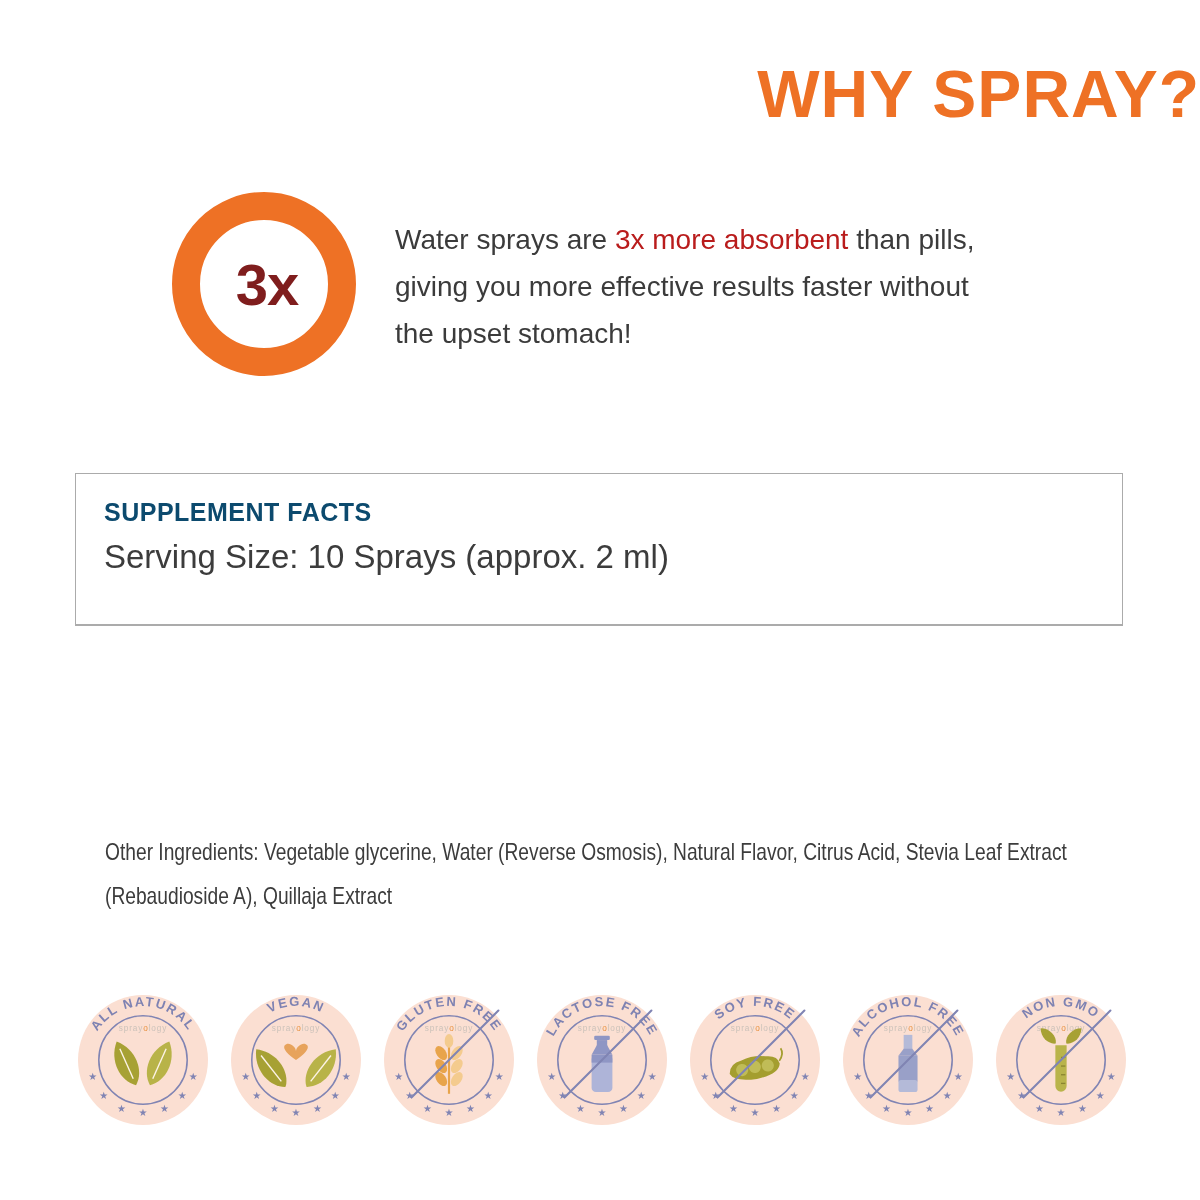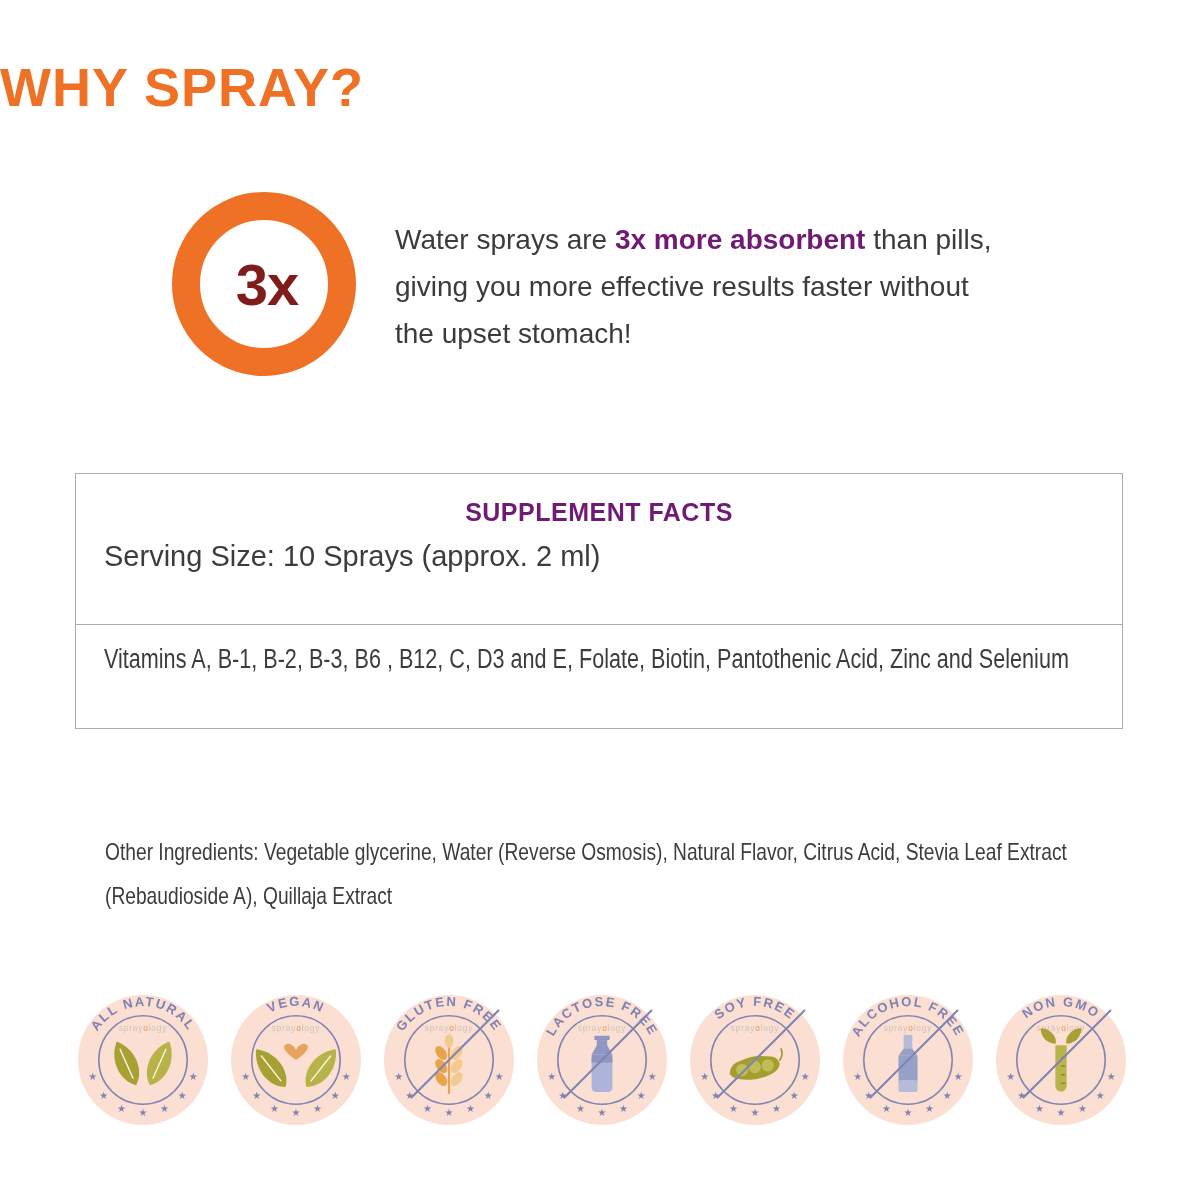--- a/index.html
+++ b/index.html
@@ -1,37 +1,37 @@
 <!DOCTYPE html>
 <html><head>
 <meta charset="utf-8">
 <style>
   html,body{margin:0;padding:0;background:#ffffff;}
   .page{position:relative;width:1200px;height:1200px;background:#fff;overflow:hidden;
         font-family:"Liberation Sans",sans-serif;color:#3c3c3c;}
 
   
-  .main-title{position:absolute;top:56px;left:0;width:1200px;margin:0;text-align:left;
-      font-size:54px;font-weight:800;letter-spacing:1px;color:#ee7125;}
+  .main-title{position:absolute;top:56px;left:0;width:1200px;margin:0;text-align:right;
+      font-size:66px;font-weight:800;letter-spacing:1px;color:#ee7125;}
 
   
   .ring{position:absolute;left:172px;top:192px;width:128px;height:128px;border:28px solid #ee7125;
       border-radius:50%;display:flex;align-items:center;justify-content:center;background:#fff;}
   .ring-text{font-size:58px;font-weight:bold;color:#7f1d1d;letter-spacing:-1px;margin-left:6px;}
   .feature-text{position:absolute;left:395px;top:216px;width:600px;margin:0;
       font-size:28px;line-height:47px;color:#3b3b3b;}
-  .feature-text b{font-weight:bold;color:#701a75;}
+  .feature-text b{font-weight:normal;color:#b91c1c;}
 
   
   .facts{position:absolute;left:75px;top:473px;width:1048px;box-sizing:border-box;
       border:1px solid #ababab;background:#fff;}
   .facts-row{box-sizing:border-box;}
   .facts-row1{padding:24px 28px 14px 28px;border-bottom:1px solid #ababab;height:151px;}
-  .facts-title{font-size:25px;font-weight:bold;letter-spacing:.5px;color:#701a75;margin-bottom:10px;text-align:center;}
-  .facts-line{font-size:29px;line-height:39px;color:#3c3c3c;}
+  .facts-title{font-size:25px;font-weight:bold;letter-spacing:.5px;color:#0c4a6e;margin-bottom:10px;}
+  .facts-line{font-size:33px;line-height:39px;color:#3c3c3c;}
   .facts-row2{padding:13px 28px;border-bottom:1px solid #ababab;height:58px;}
   .facts-row3{padding:16px 28px 15px 28px;height:103px;}
   .condensed{display:inline-block;transform:scaleX(0.8);transform-origin:0 0;width:1237px;
       font-size:27px;line-height:36px;color:#3c3c3c;}
   .facts-row2 .condensed{font-size:27px;line-height:30px;}
 
   
   .other-ingredients{position:absolute;left:105px;top:830px;margin:0;}
   .other-ingredients .condensed{font-size:24px;line-height:44px;width:1237px;}
 
@@ -75,23 +75,20 @@
   <div class="ring">
     <span class="ring-text">3x</span>
   </div>
   <p class="feature-text"><span>Water sprays are </span><b>3x more absorbent</b><span> than pills, giving you more effective results faster without the upset stomach!</span></p>
 
   <div class="facts">
     <div class="facts-row facts-row1">
       <div class="facts-title">SUPPLEMENT FACTS</div>
       <div class="facts-line">Serving Size: 10 Sprays (approx. 2 ml)</div>
     </div>
-    <div class="facts-row facts-row3">
-      <span class="condensed">Vitamins A, B-1, B-2, B-3, B6 , B12, C, D3 and E, Folate, Biotin, Pantothenic Acid, Zinc and Selenium</span>
-    </div>
   </div>
 
   <p class="other-ingredients">
     <span class="condensed">Other Ingredients: Vegetable glycerine, Water (Reverse Osmosis), Natural Flavor, Citrus Acid,  Stevia Leaf Extract (Rebaudioside A), Quillaja Extract</span>
   </p>
 
   <div class="badge-row">
 
     <svg class="badge" viewBox="0 0 150 150">
       <circle class="bg" cx="75" cy="75" r="75"></circle>

